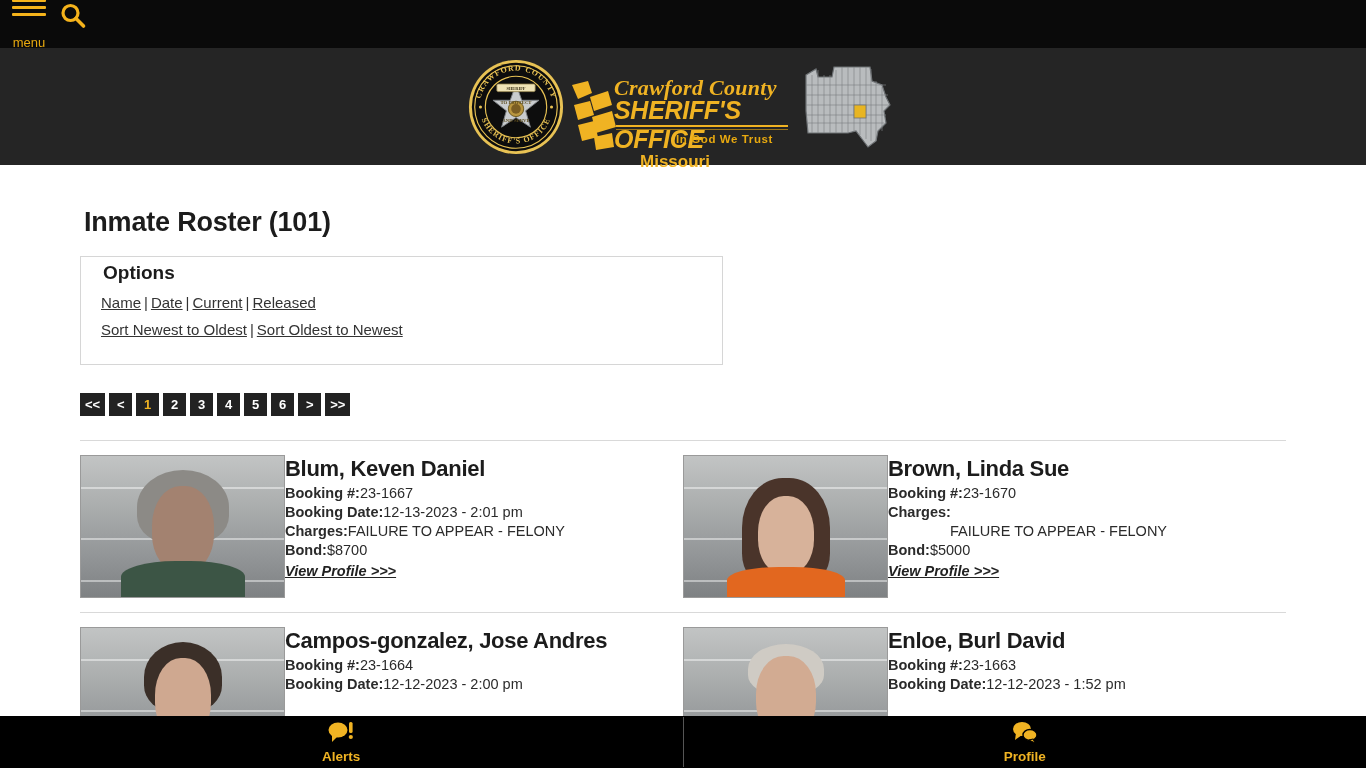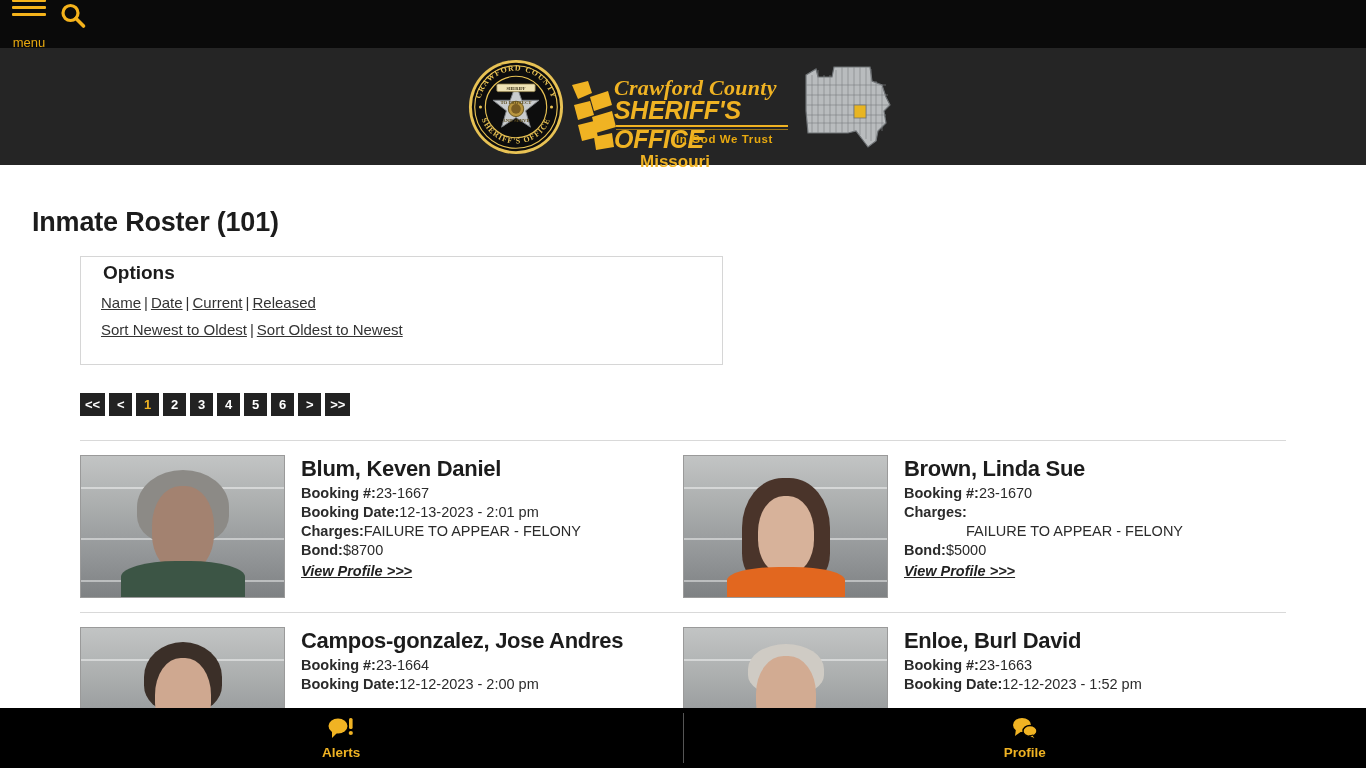--- a/index.html
+++ b/index.html
@@ -59,21 +59,21 @@
   }
   .wm-state {
     position: absolute; left: 68px; top: 95px;
     color: #f0b323; font-size: 17px; font-weight: bold;
   }
   .mo-map { width: 100px; height: 92px; }
 
   
   .content { position: absolute; top: 165px; left: 0; width: 1366px; }
   .page-title {
-    margin: 42px 0 0 32px;
+    margin: 42px 0 0 84px;
     font-size: 27px; font-weight: bold; color: #1c1c1c;
     letter-spacing: -.2px;
   }
   .options-box {
     margin: 18px 0 0 80px; width: 643px;
     border: 1px solid #d6d6d6; padding: 8px 20px 26px 20px;
   }
   .options-legend {
     font-size: 19px; font-weight: bold; color: #1c1c1c;
     background: #fff; display: inline-block; padding: 0 6px;
@@ -90,21 +90,21 @@
     min-width: 23px; height: 23px; background: #222; color: #fff;
     font-size: 13px; font-weight: bold; display: flex;
     align-items: center; justify-content: center; padding: 0 5px;
     cursor: pointer; text-decoration: none;
   }
   .pg.active { color: #f0b323; }
 
   
   .roster { margin: 24px 0 0 80px; width: 1206px; }
   .roster-row { display: flex; border-top: 1px solid #d9d9d9; padding: 14px 0 14px 0; }
-  .inmate { display: flex; width: 603px; gap: 16px; }
+  .inmate { display: flex; width: 603px; gap: 0; }
   .mug {
     width: 205px; height: 143px; flex: 0 0 205px;
     border: 1px solid #9a9a9a;
     position: relative; overflow: hidden;
   }
   .mug .wall {
     position: absolute; inset: 0;
     background:
       linear-gradient(to bottom, #c2c4c4 0%, #a9acac 38%, #939698 70%, #7e8183 100%);
   }
@@ -128,21 +128,21 @@
   .fld b { font-weight: bold; }
   .charge-indent { display: block; padding-left: 62px; }
   .view-profile {
     display: inline-block; margin-top: 2px;
     font-size: 14.5px; font-weight: bold; font-style: italic;
     color: #222; text-decoration: underline; cursor: pointer;
   }
 
   
   .footer {
-    position: absolute; bottom: 0; left: 0; width: 1366px; height: 60px;
+    position: absolute; bottom: 0; left: 0; width: 1366px; height: 52px;
     background: #000; display: flex; align-items: center;
   }
   .fcell {
     flex: 1; height: 50px; display: flex; flex-direction: column;
     align-items: center; justify-content: center; cursor: pointer;
   }
   .fcell + .fcell { border-left: 1px solid #555; }
   .flabel { color: #f0b323; font-size: 13.5px; font-weight: bold; margin-top: 1px; }
 </style>
 </head>

